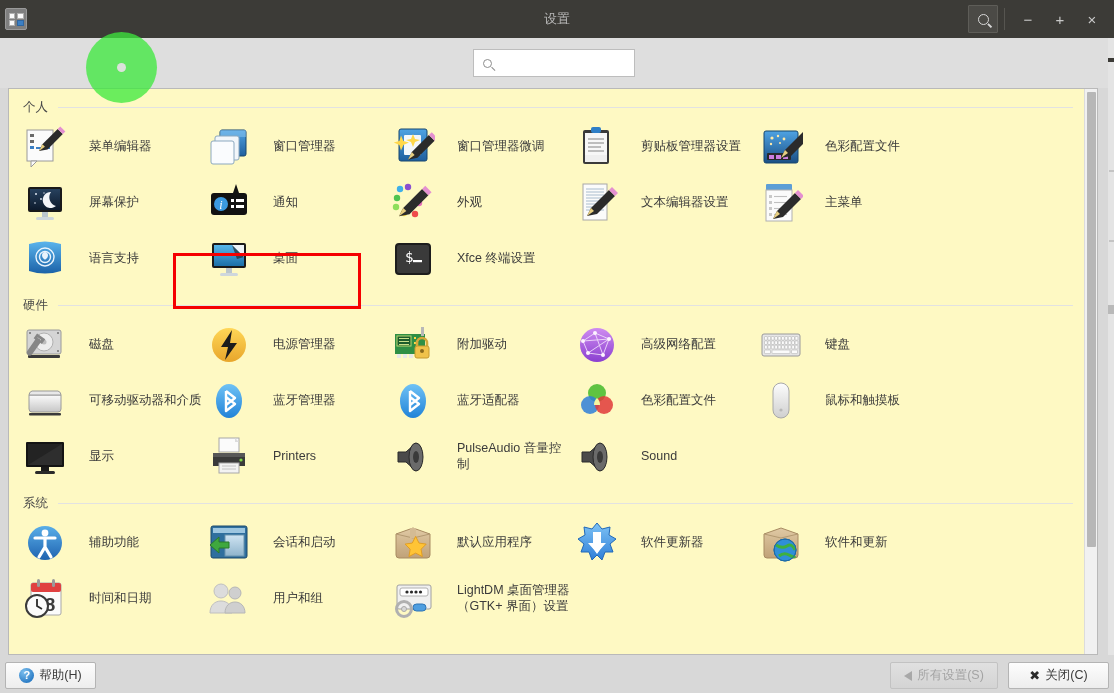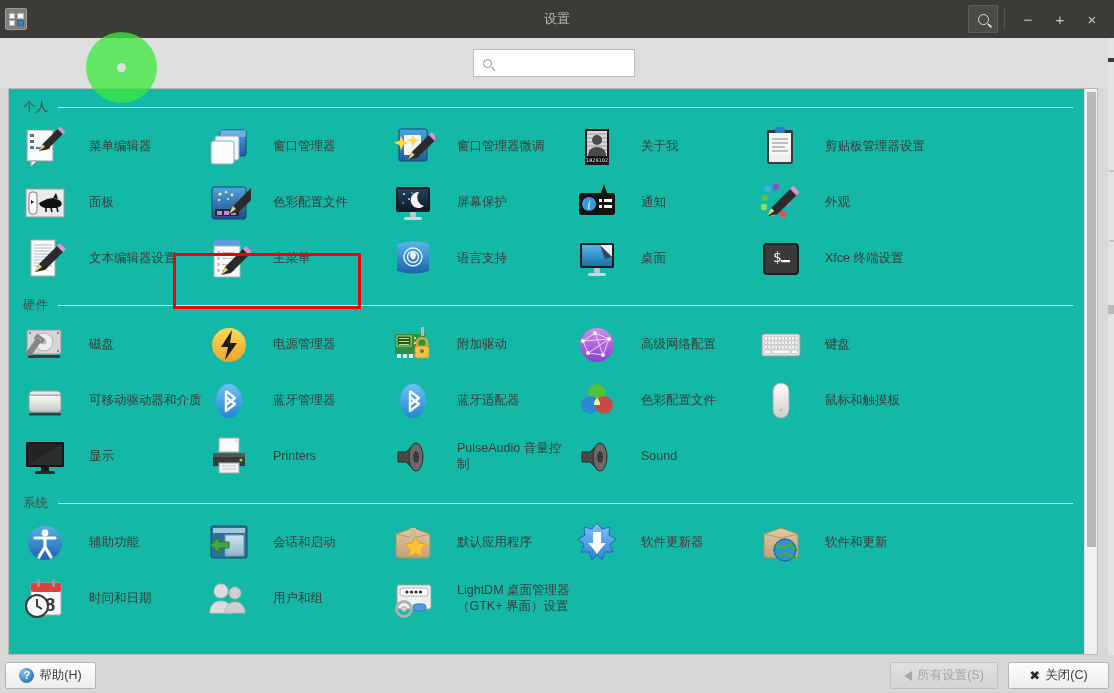--- a/index.html
+++ b/index.html
@@ -88,21 +88,21 @@
   #search-input {
     border: none; outline: none; background: transparent;
     flex: 1; height: 24px; font-size: 12px; color: #2e2e2e;
     padding-left: 7px; font-family: "Liberation Sans", sans-serif;
   }
 
   
   #pane {
     position: absolute; left: 8px; top: 88px;
     width: 1090px; height: 567px;
-    background: #14b8a6;
+    background: #fef9c3;
     border: 1px solid #b9b9b9;
     overflow: hidden;
   }
   #pane-inner { position: absolute; left:0; top:0; width: 1078px; }
 
   .section { padding: 0; }
   .sec-head {
     display: flex; align-items: center;
     padding: 10px 14px 3px 14px;
     font-size: 12.5px; color: #4a4a4a;
@@ -305,67 +305,33 @@
                   <polygon points="0,26 4,18 7,21" fill="#e8cf80"></polygon>
                   <polygon points="22,0 28,6 31,3 25,-3" fill="#e48fd0"></polygon>
                 </g>
               </svg>
             </div>
             <div class="lbl">窗口管理器微调</div>
           </div>
           <div class="cell">
             <div class="ico">
               <svg viewBox="0 0 44 44" xmlns="http://www.w3.org/2000/svg">
-                <rect x="10" y="4" width="24" height="36" fill="#1a1a1a"></rect>
-                <rect x="12" y="6" width="20" height="25" fill="#d8d8d8"></rect>
-                <g stroke="#9a9a9a" stroke-width="1">
-                  <line x1="12" y1="9" x2="32" y2="9"></line>
-                  <line x1="12" y1="13" x2="32" y2="13"></line>
-                  <line x1="12" y1="17" x2="32" y2="17"></line>
-                  <line x1="12" y1="21" x2="32" y2="21"></line>
-                  <line x1="12" y1="25" x2="32" y2="25"></line>
-                  <line x1="12" y1="29" x2="32" y2="29"></line>
-                </g>
-                <circle cx="22" cy="15" r="5" fill="#4a4a4a"></circle>
-                <path d="M13 31c0-6 4-9 9-9s9 3 9 9z" fill="#4a4a4a"></path>
-                <rect x="12" y="32" width="20" height="6" fill="#000"></rect>
-                <text x="22" y="37" font-family="DejaVu Sans Mono, monospace" font-size="5.2" fill="#fff" text-anchor="middle">1829102</text>
-              </svg>
-            </div>
-            <div class="lbl">关于我</div>
-          </div>
-          <div class="cell">
-            <div class="ico">
-              <svg viewBox="0 0 44 44" xmlns="http://www.w3.org/2000/svg">
                 <rect x="8" y="5" width="26" height="34" rx="2" fill="#3a3a3a"></rect>
                 <rect x="10" y="8" width="22" height="29" fill="#f7f7f7"></rect>
                 <rect x="16" y="2" width="10" height="6" rx="2" fill="#2f7fc7"></rect>
                 <g stroke="#8e8e8e" stroke-width="1.1">
                   <line x1="13" y1="14" x2="29" y2="14"></line>
                   <line x1="13" y1="18" x2="29" y2="18"></line>
                   <line x1="13" y1="22" x2="26" y2="22"></line>
                   <line x1="13" y1="26" x2="29" y2="26"></line>
                 </g>
                 <path d="M10 30 L32 30 L32 37 L10 37 Z" fill="#efefef"></path>
               </svg>
             </div>
             <div class="lbl">剪贴板管理器设置</div>
-          </div>
-          <div class="cell">
-            <div class="ico">
-              <svg viewBox="0 0 44 44" xmlns="http://www.w3.org/2000/svg">
-                <rect x="3" y="8" width="38" height="28" fill="#eaeaea" stroke="#9e9e9e"></rect>
-                <rect x="6" y="11" width="8" height="22" rx="3" fill="#fcfcfc" stroke="#7a7a7a"></rect>
-                <polygon points="11,21 8,19 8,23" fill="#1a1a1a"></polygon>
-                <path d="M16 22 L24 18 L30 17 L36 19 Q40 21 38 25 L34 27 L22 27 Q17 26 16 22Z" fill="#111"></path>
-                <path d="M30 17 L33 12 L35 18 Z" fill="#111"></path>
-                <path d="M34 27 L35 31 M28 27 L29 31 M23 27 L23 31" stroke="#111" stroke-width="1.6"></path>
-              </svg>
-            </div>
-            <div class="lbl">面板</div>
           </div>
           <div class="cell">
             <div class="ico">
               <svg viewBox="0 0 44 44" xmlns="http://www.w3.org/2000/svg">
                 <defs>
                   <linearGradient id="pp" x1="0" y1="0" x2="0" y2="1">
                     <stop offset="0" stop-color="#4fa3e3"></stop>
                     <stop offset="1" stop-color="#1b4f84"></stop>
                   </linearGradient>
                 </defs>

